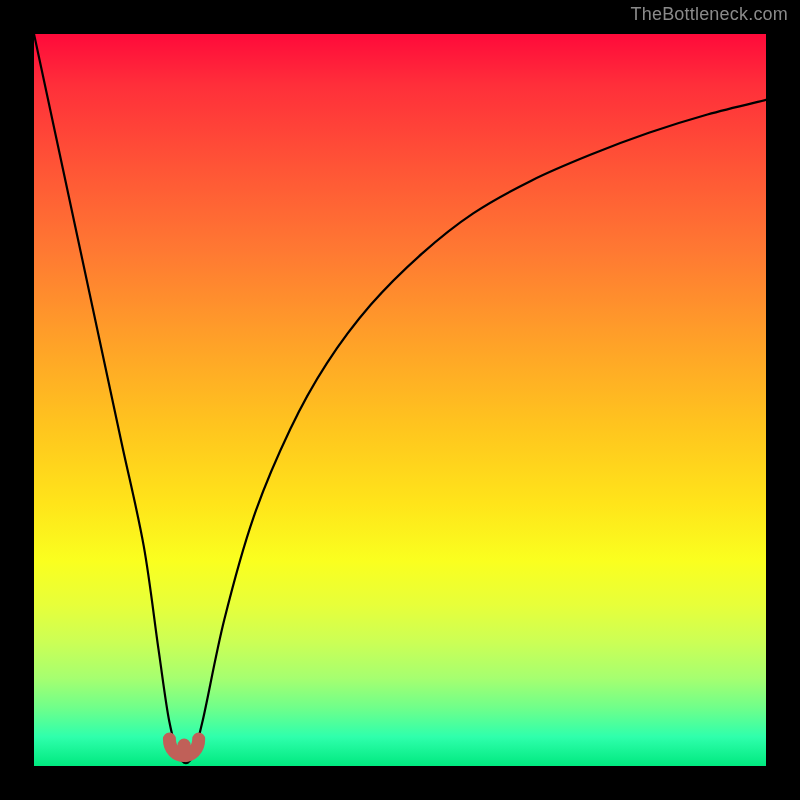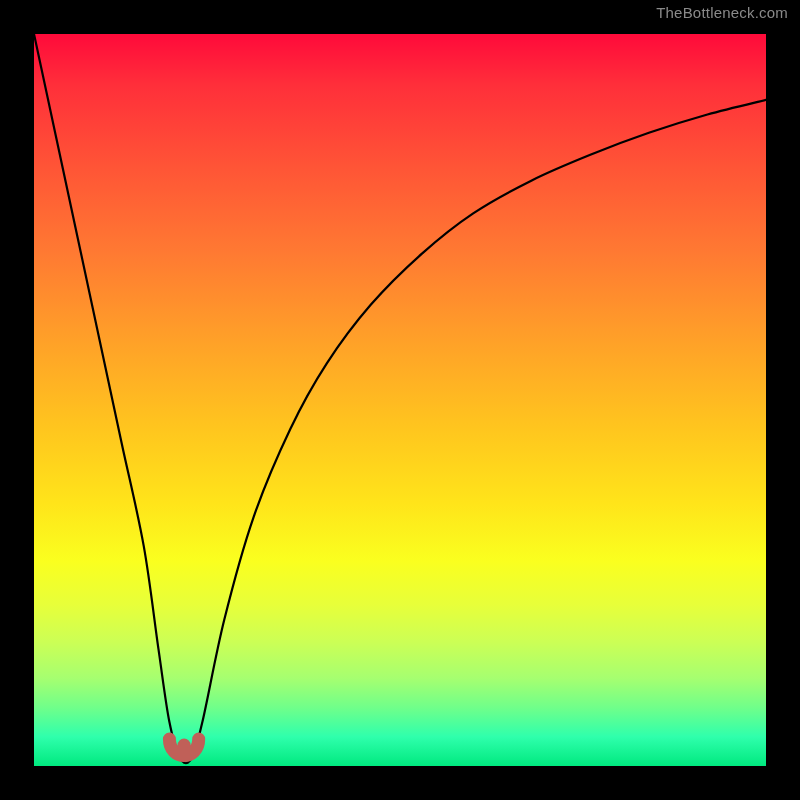--- a/index.html
+++ b/index.html
@@ -16,21 +16,21 @@
     top: 0;
     width: 800px;
     height: 800px;
     background: #000;
   }
   .watermark {
     position: absolute;
     top: 4px;
     right: 12px;
     font-family: Arial, Helvetica, sans-serif;
-    font-size: 15px;
+    font-size: 18px;
     font-weight: 500;
     color: #8a8a8a;
     letter-spacing: 0.2px;
   }
   .plot {
     position: absolute;
     left: 34px;
     top: 34px;
     width: 732px;
     height: 732px;

